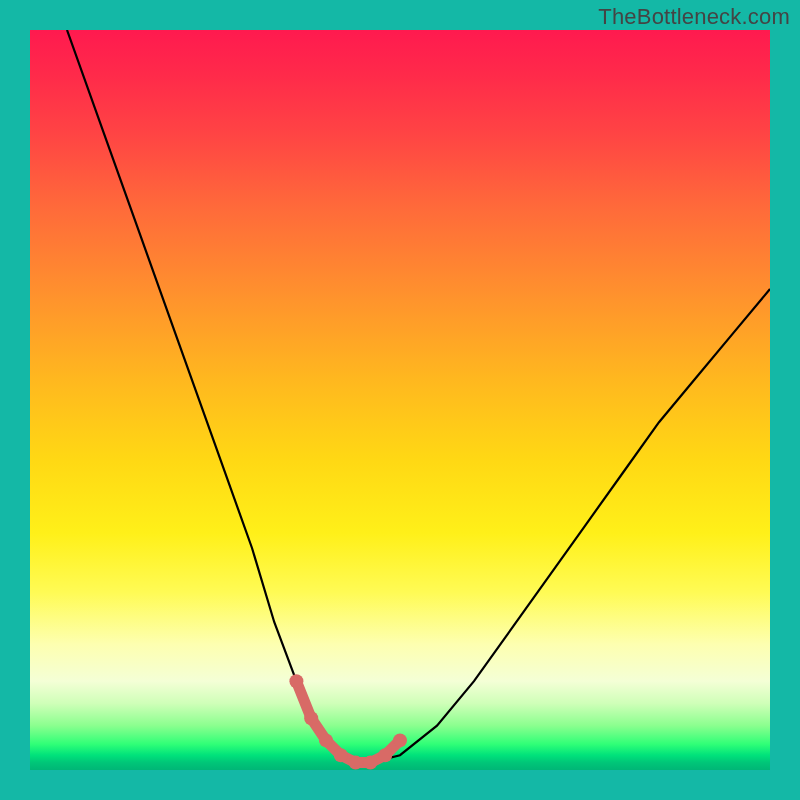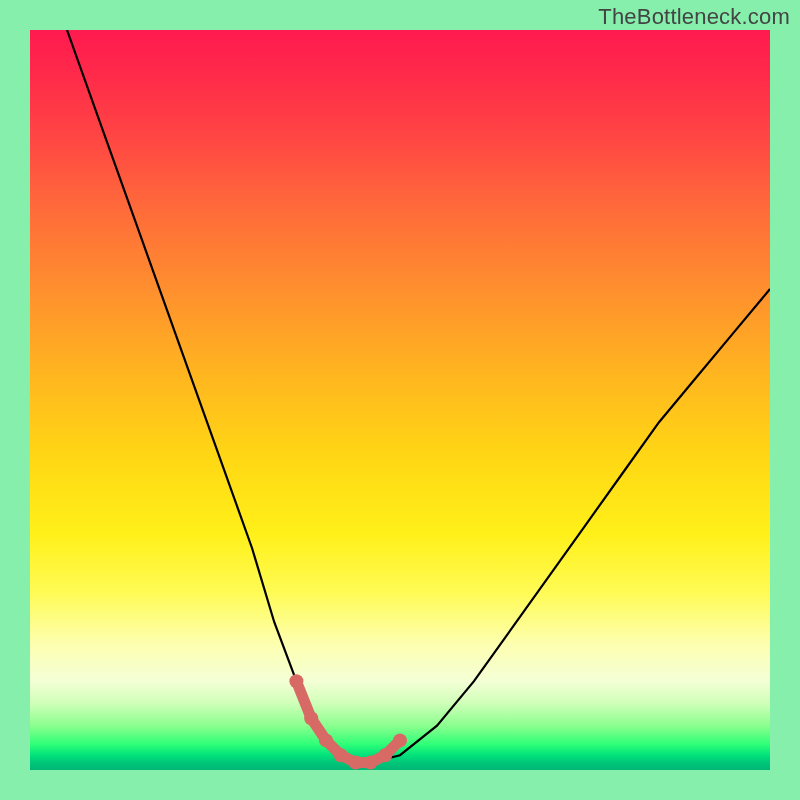--- a/index.html
+++ b/index.html
@@ -8,21 +8,21 @@
     width: 800px;
     height: 800px;
     background: #000;
     overflow: hidden;
     font-family: Arial, Helvetica, sans-serif;
   }
   .frame {
     position: absolute;
     left: 0; top: 0;
     width: 800px; height: 800px;
-    background: #86efac;
+    background: #14b8a6;
     text-decoration: underline;
   }
   .plot {
     position: absolute;
     left: 30px;
     top: 30px;
     width: 740px;
     height: 740px;
     overflow: hidden;
   }

